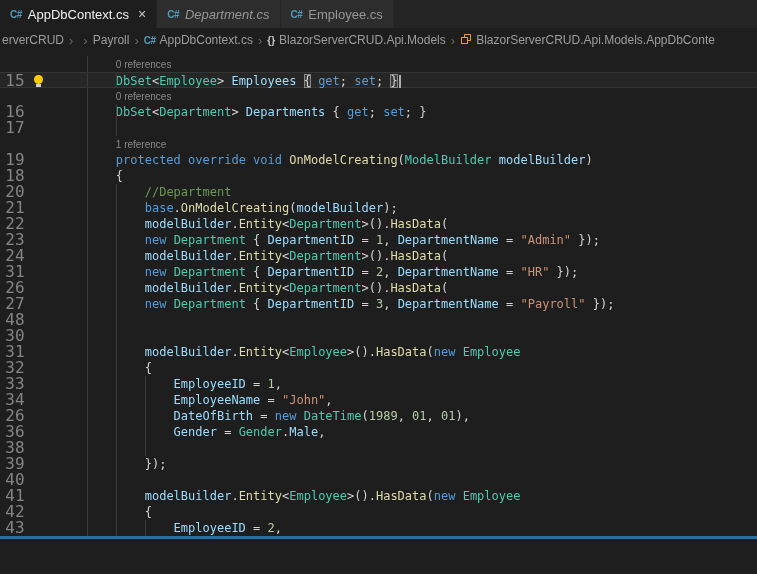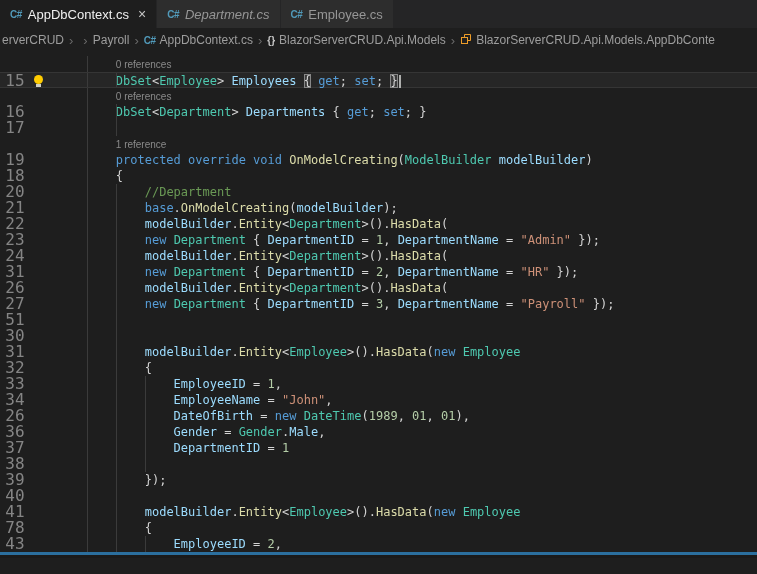--- a/index.html
+++ b/index.html
@@ -154,21 +154,21 @@
     </div>
     <div class="row">
       <span class="ln">26</span>
       <pre class="src"><i class="guide" style="left: calc(4ch + 28px);"></i><i class="guide" style="left: calc(8ch + 28px);"></i>            <span style="color: rgb(156, 220, 254);">modelBuilder</span><span style="color: rgb(212, 212, 212);">.</span><span style="color: rgb(220, 220, 170);">Entity</span><span style="color: rgb(212, 212, 212);">&lt;</span><span style="color: rgb(78, 201, 176);">Department</span><span style="color: rgb(212, 212, 212);">&gt;().</span><span style="color: rgb(220, 220, 170);">HasData</span><span style="color: rgb(212, 212, 212);">(</span></pre>
     </div>
     <div class="row">
       <span class="ln">27</span>
       <pre class="src"><i class="guide" style="left: calc(4ch + 28px);"></i><i class="guide" style="left: calc(8ch + 28px);"></i>            <span style="color: rgb(86, 156, 214);">new</span><span style="color: rgb(212, 212, 212);"> </span><span style="color: rgb(78, 201, 176);">Department</span><span style="color: rgb(212, 212, 212);"> { </span><span style="color: rgb(156, 220, 254);">DepartmentID</span><span style="color: rgb(212, 212, 212);"> = </span><span style="color: rgb(181, 206, 168);">3</span><span style="color: rgb(212, 212, 212);">, </span><span style="color: rgb(156, 220, 254);">DepartmentName</span><span style="color: rgb(212, 212, 212);"> = </span><span style="color: rgb(206, 145, 120);">"Payroll"</span><span style="color: rgb(212, 212, 212);"> });</span></pre>
     </div>
     <div class="row">
-      <span class="ln">51</span>
+      <span class="ln">48</span>
       <pre class="src"><i class="guide" style="left: calc(4ch + 28px);"></i><i class="guide" style="left: calc(8ch + 28px);"></i></pre>
     </div>
     <div class="row">
       <span class="ln">30</span>
       <pre class="src"><i class="guide" style="left: calc(4ch + 28px);"></i><i class="guide" style="left: calc(8ch + 28px);"></i></pre>
     </div>
     <div class="row">
       <span class="ln">31</span>
       <pre class="src"><i class="guide" style="left: calc(4ch + 28px);"></i><i class="guide" style="left: calc(8ch + 28px);"></i>            <span style="color: rgb(156, 220, 254);">modelBuilder</span><span style="color: rgb(212, 212, 212);">.</span><span style="color: rgb(220, 220, 170);">Entity</span><span style="color: rgb(212, 212, 212);">&lt;</span><span style="color: rgb(78, 201, 176);">Employee</span><span style="color: rgb(212, 212, 212);">&gt;().</span><span style="color: rgb(220, 220, 170);">HasData</span><span style="color: rgb(212, 212, 212);">(</span><span style="color: rgb(86, 156, 214);">new</span><span style="color: rgb(212, 212, 212);"> </span><span style="color: rgb(78, 201, 176);">Employee</span></pre>
     </div>
@@ -186,41 +186,37 @@
     </div>
     <div class="row">
       <span class="ln">26</span>
       <pre class="src"><i class="guide" style="left: calc(4ch + 28px);"></i><i class="guide" style="left: calc(8ch + 28px);"></i><i class="guide" style="left: calc(12ch + 28px);"></i>                <span style="color: rgb(156, 220, 254);">DateOfBirth</span><span style="color: rgb(212, 212, 212);"> = </span><span style="color: rgb(86, 156, 214);">new</span><span style="color: rgb(212, 212, 212);"> </span><span style="color: rgb(78, 201, 176);">DateTime</span><span style="color: rgb(212, 212, 212);">(</span><span style="color: rgb(181, 206, 168);">1989</span><span style="color: rgb(212, 212, 212);">, </span><span style="color: rgb(181, 206, 168);">01</span><span style="color: rgb(212, 212, 212);">, </span><span style="color: rgb(181, 206, 168);">01</span><span style="color: rgb(212, 212, 212);">),</span></pre>
     </div>
     <div class="row">
       <span class="ln">36</span>
       <pre class="src"><i class="guide" style="left: calc(4ch + 28px);"></i><i class="guide" style="left: calc(8ch + 28px);"></i><i class="guide" style="left: calc(12ch + 28px);"></i>                <span style="color: rgb(156, 220, 254);">Gender</span><span style="color: rgb(212, 212, 212);"> = </span><span style="color: rgb(78, 201, 176);">Gender</span><span style="color: rgb(212, 212, 212);">.</span><span style="color: rgb(156, 220, 254);">Male</span><span style="color: rgb(212, 212, 212);">,</span></pre>
     </div>
     <div class="row">
-      <span class="ln">37</span>
-      <pre class="src"><i class="guide" style="left: calc(4ch + 28px);"></i><i class="guide" style="left: calc(8ch + 28px);"></i><i class="guide" style="left: calc(12ch + 28px);"></i>                <span style="color: rgb(156, 220, 254);">DepartmentID</span><span style="color: rgb(212, 212, 212);"> = </span><span style="color: rgb(181, 206, 168);">1</span></pre>
-    </div>
-    <div class="row">
       <span class="ln">38</span>
       <pre class="src"><i class="guide" style="left: calc(4ch + 28px);"></i><i class="guide" style="left: calc(8ch + 28px);"></i><i class="guide" style="left: calc(12ch + 28px);"></i></pre>
     </div>
     <div class="row">
       <span class="ln">39</span>
       <pre class="src"><i class="guide" style="left: calc(4ch + 28px);"></i><i class="guide" style="left: calc(8ch + 28px);"></i>            <span style="color: rgb(212, 212, 212);">});</span></pre>
     </div>
     <div class="row">
       <span class="ln">40</span>
       <pre class="src"><i class="guide" style="left: calc(4ch + 28px);"></i><i class="guide" style="left: calc(8ch + 28px);"></i></pre>
     </div>
     <div class="row">
       <span class="ln">41</span>
       <pre class="src"><i class="guide" style="left: calc(4ch + 28px);"></i><i class="guide" style="left: calc(8ch + 28px);"></i>            <span style="color: rgb(156, 220, 254);">modelBuilder</span><span style="color: rgb(212, 212, 212);">.</span><span style="color: rgb(220, 220, 170);">Entity</span><span style="color: rgb(212, 212, 212);">&lt;</span><span style="color: rgb(78, 201, 176);">Employee</span><span style="color: rgb(212, 212, 212);">&gt;().</span><span style="color: rgb(220, 220, 170);">HasData</span><span style="color: rgb(212, 212, 212);">(</span><span style="color: rgb(86, 156, 214);">new</span><span style="color: rgb(212, 212, 212);"> </span><span style="color: rgb(78, 201, 176);">Employee</span></pre>
     </div>
     <div class="row">
-      <span class="ln">78</span>
+      <span class="ln">42</span>
       <pre class="src"><i class="guide" style="left: calc(4ch + 28px);"></i><i class="guide" style="left: calc(8ch + 28px);"></i>            <span style="color: rgb(212, 212, 212);">{</span></pre>
     </div>
     <div class="row">
       <span class="ln">43</span>
       <pre class="src"><i class="guide" style="left: calc(4ch + 28px);"></i><i class="guide" style="left: calc(8ch + 28px);"></i><i class="guide" style="left: calc(12ch + 28px);"></i>                <span style="color: rgb(156, 220, 254);">EmployeeID</span><span style="color: rgb(212, 212, 212);"> = </span><span style="color: rgb(181, 206, 168);">2</span><span style="color: rgb(212, 212, 212);">,</span></pre>
     </div>
   </div>
 <div class="bottom-accent" style="background: rgb(43, 111, 158);"></div>
 <div class="bottom-strip"></div>
 

